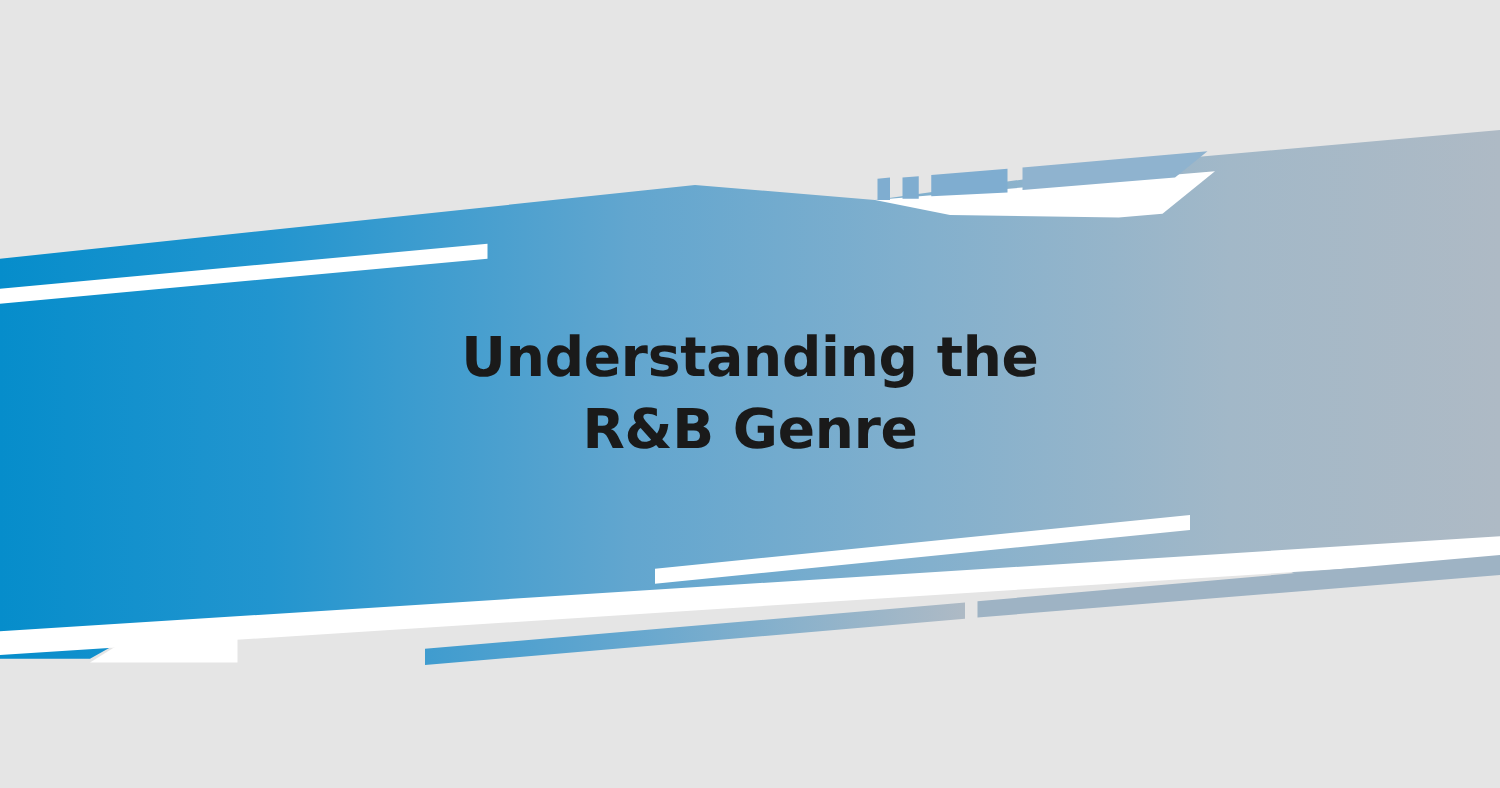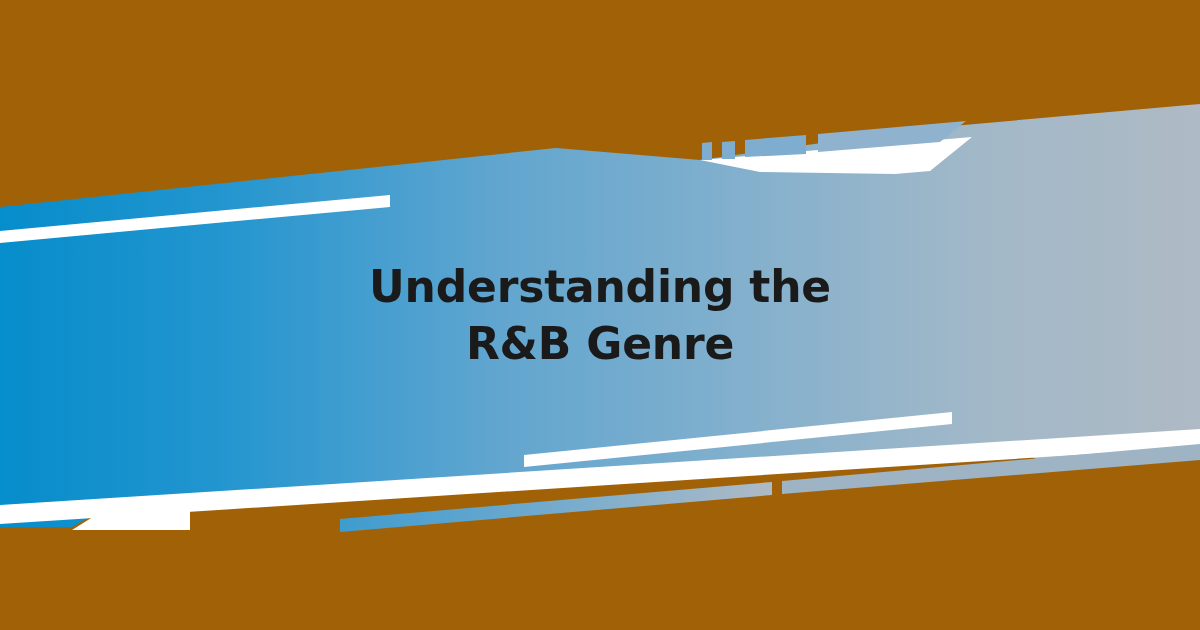--- a/index.html
+++ b/index.html
@@ -10,21 +10,21 @@
   body {
     width: 1200px;
     height: 630px;
     overflow: hidden;
     font-family: "DejaVu Sans", sans-serif;
   }
   #banner {
     position: relative;
     width: 1200px;
     height: 630px;
-    background: #a16207;
+    background: #e5e5e5;
     overflow: hidden;
   }
   #banner-svg {
     position: absolute;
     top: 0;
     left: 0;
     width: 1200px;
     height: 630px;
     display: block;
   }

